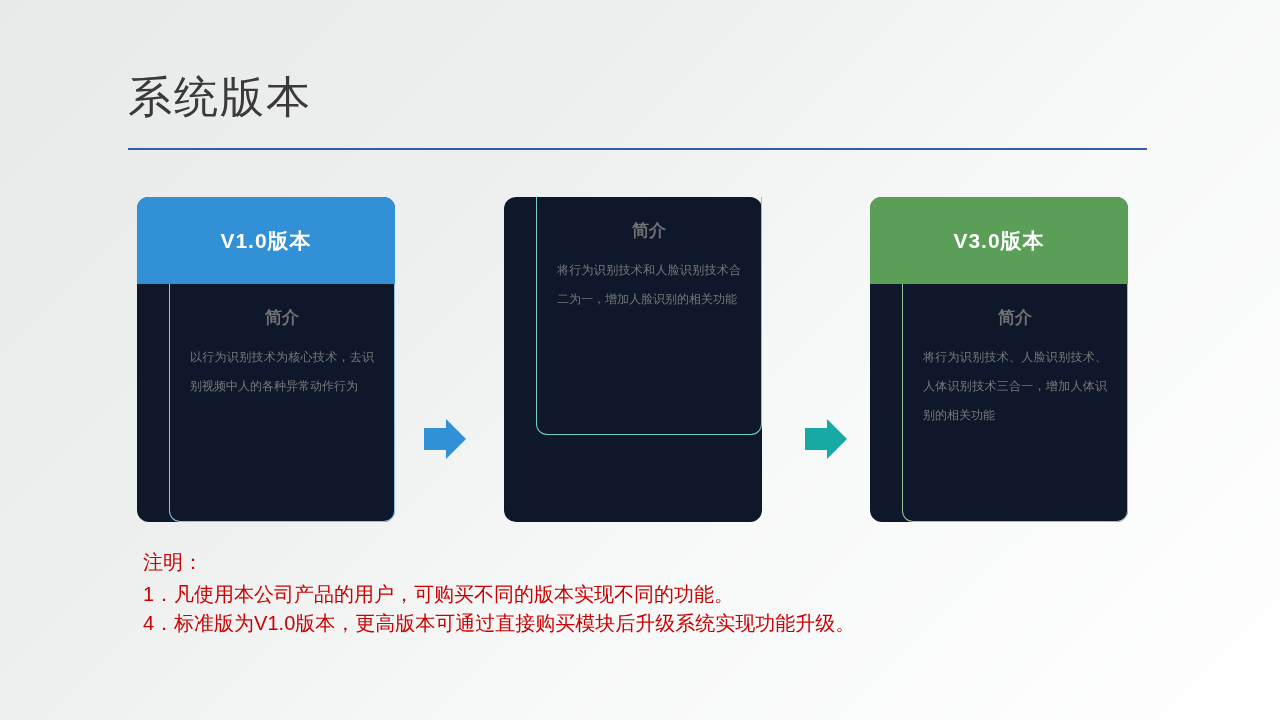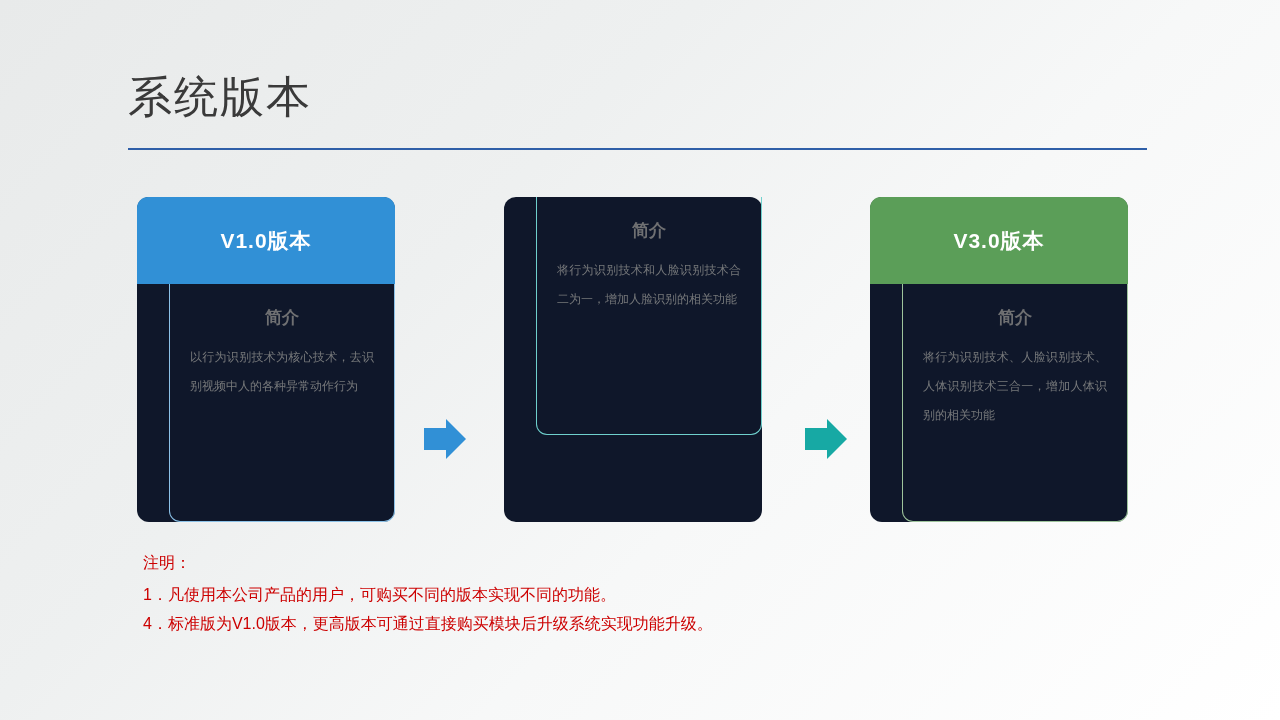--- a/index.html
+++ b/index.html
@@ -110,21 +110,21 @@
   }
   #arrow-0 { left: 424px; }
   #arrow-1 { left: 805px; }
 
   
   .notes {
     position: absolute;
     left: 143px;
     top: 548px;
     color: #cc0000;
-    font-size: 16px;
+    font-size: 20px;
     line-height: 29px;
   }
   .notes .note-title {
     margin-bottom: 3px;
   }
   .notes .note-line {
     white-space: nowrap;
   }
 </style>
 </head>

